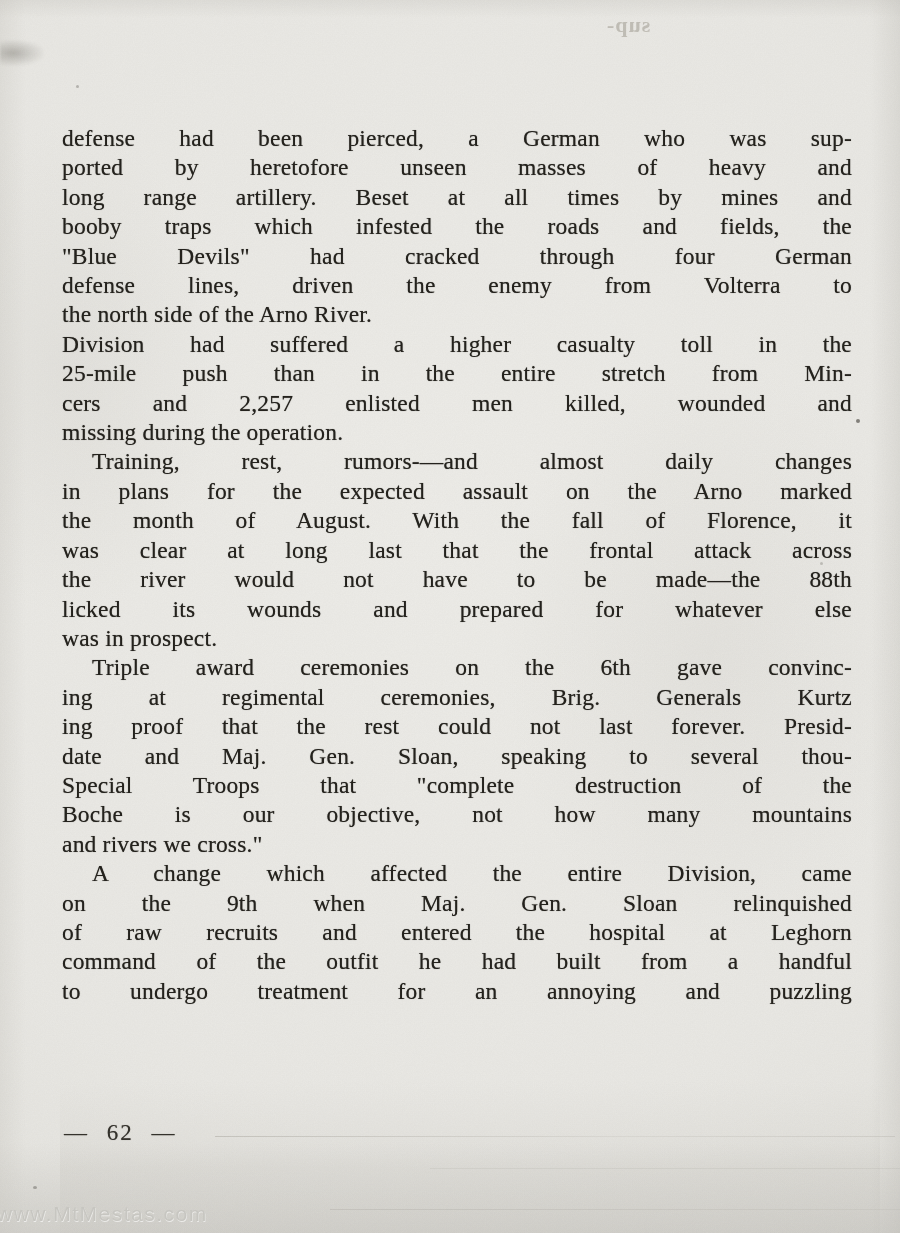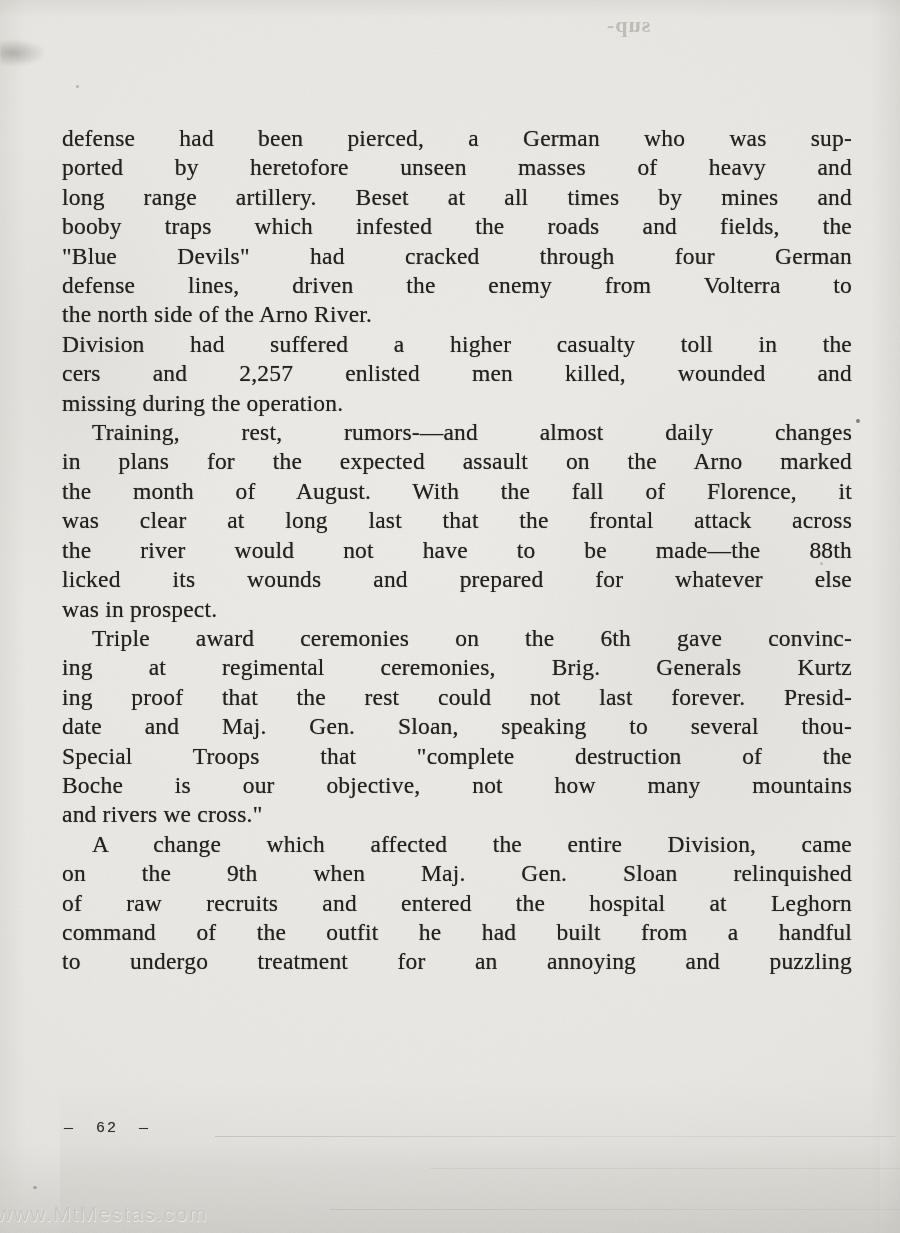--- a/index.html
+++ b/index.html
@@ -61,26 +61,25 @@
     text-align-last: justify;
     white-space: nowrap;
   }
   .line.last { text-align-last: left; }
   .line.last.justified { text-align-last: justify; }
   .line.indent { padding-left: 30px; }
 
   .page-footer {
     position: absolute;
     left: 64px; top: 1120px;
-    font-size: 15px;
+    font-size: 23px;
     color: #34322c;
     letter-spacing: 2px;
     word-spacing: 10px;
     text-shadow: 0 0 0.8px rgba(52,50,44,0.5);
-    font-family: Liberation Mono, monospace;
   }
 
   .crease {
     position: absolute;
     height: 1px;
     pointer-events: none;
   }
   .crease.c1 { left: 215px; top: 1136px; width: 680px;
     background: linear-gradient(to right, rgba(130,126,116,0.30), rgba(130,126,116,0.10) 60%, rgba(130,126,116,0.18)); }
   .crease.c2 { left: 330px; top: 1209px; width: 570px;
@@ -139,20 +138,21 @@
         <div class="line">defense had been pierced, a German who was sup-</div>
         <div class="line">ported by heretofore unseen masses of heavy and</div>
         <div class="line">long range artillery. Beset at all times by mines and</div>
         <div class="line">booby traps which infested the roads and fields, the</div>
         <div class="line">"Blue Devils" had cracked through four German</div>
         <div class="line">defense lines, driven the enemy from Volterra to</div>
         <div class="line last">the north side of the Arno River.</div>
       </div>
       <div class="paragraph">
         <div class="line">Division had suffered a higher casualty toll in the</div>
+        <div class="line">25-mile push than in the entire stretch from Min-</div>
         <div class="line">cers and 2,257 enlisted men killed, wounded and</div>
         <div class="line last">missing during the operation.</div>
       </div>
       <div class="paragraph">
         <div class="line indent">Training, rest, rumors-—and almost daily changes</div>
         <div class="line">in plans for the expected assault on the Arno marked</div>
         <div class="line">the month of August. With the fall of Florence, it</div>
         <div class="line">was clear at long last that the frontal attack across</div>
         <div class="line">the river would not have to be made—the 88th</div>
         <div class="line">licked its wounds and prepared for whatever else</div>

